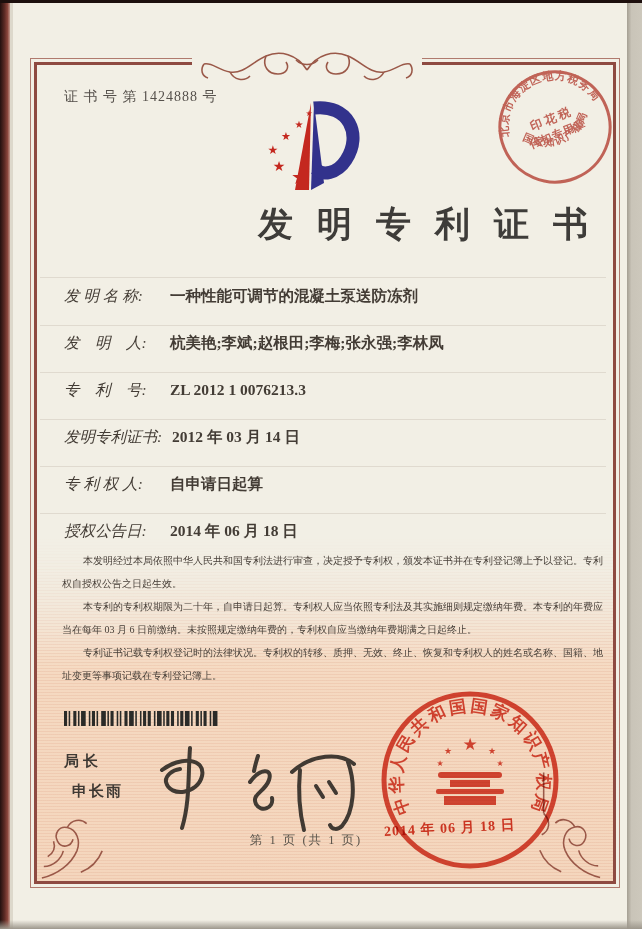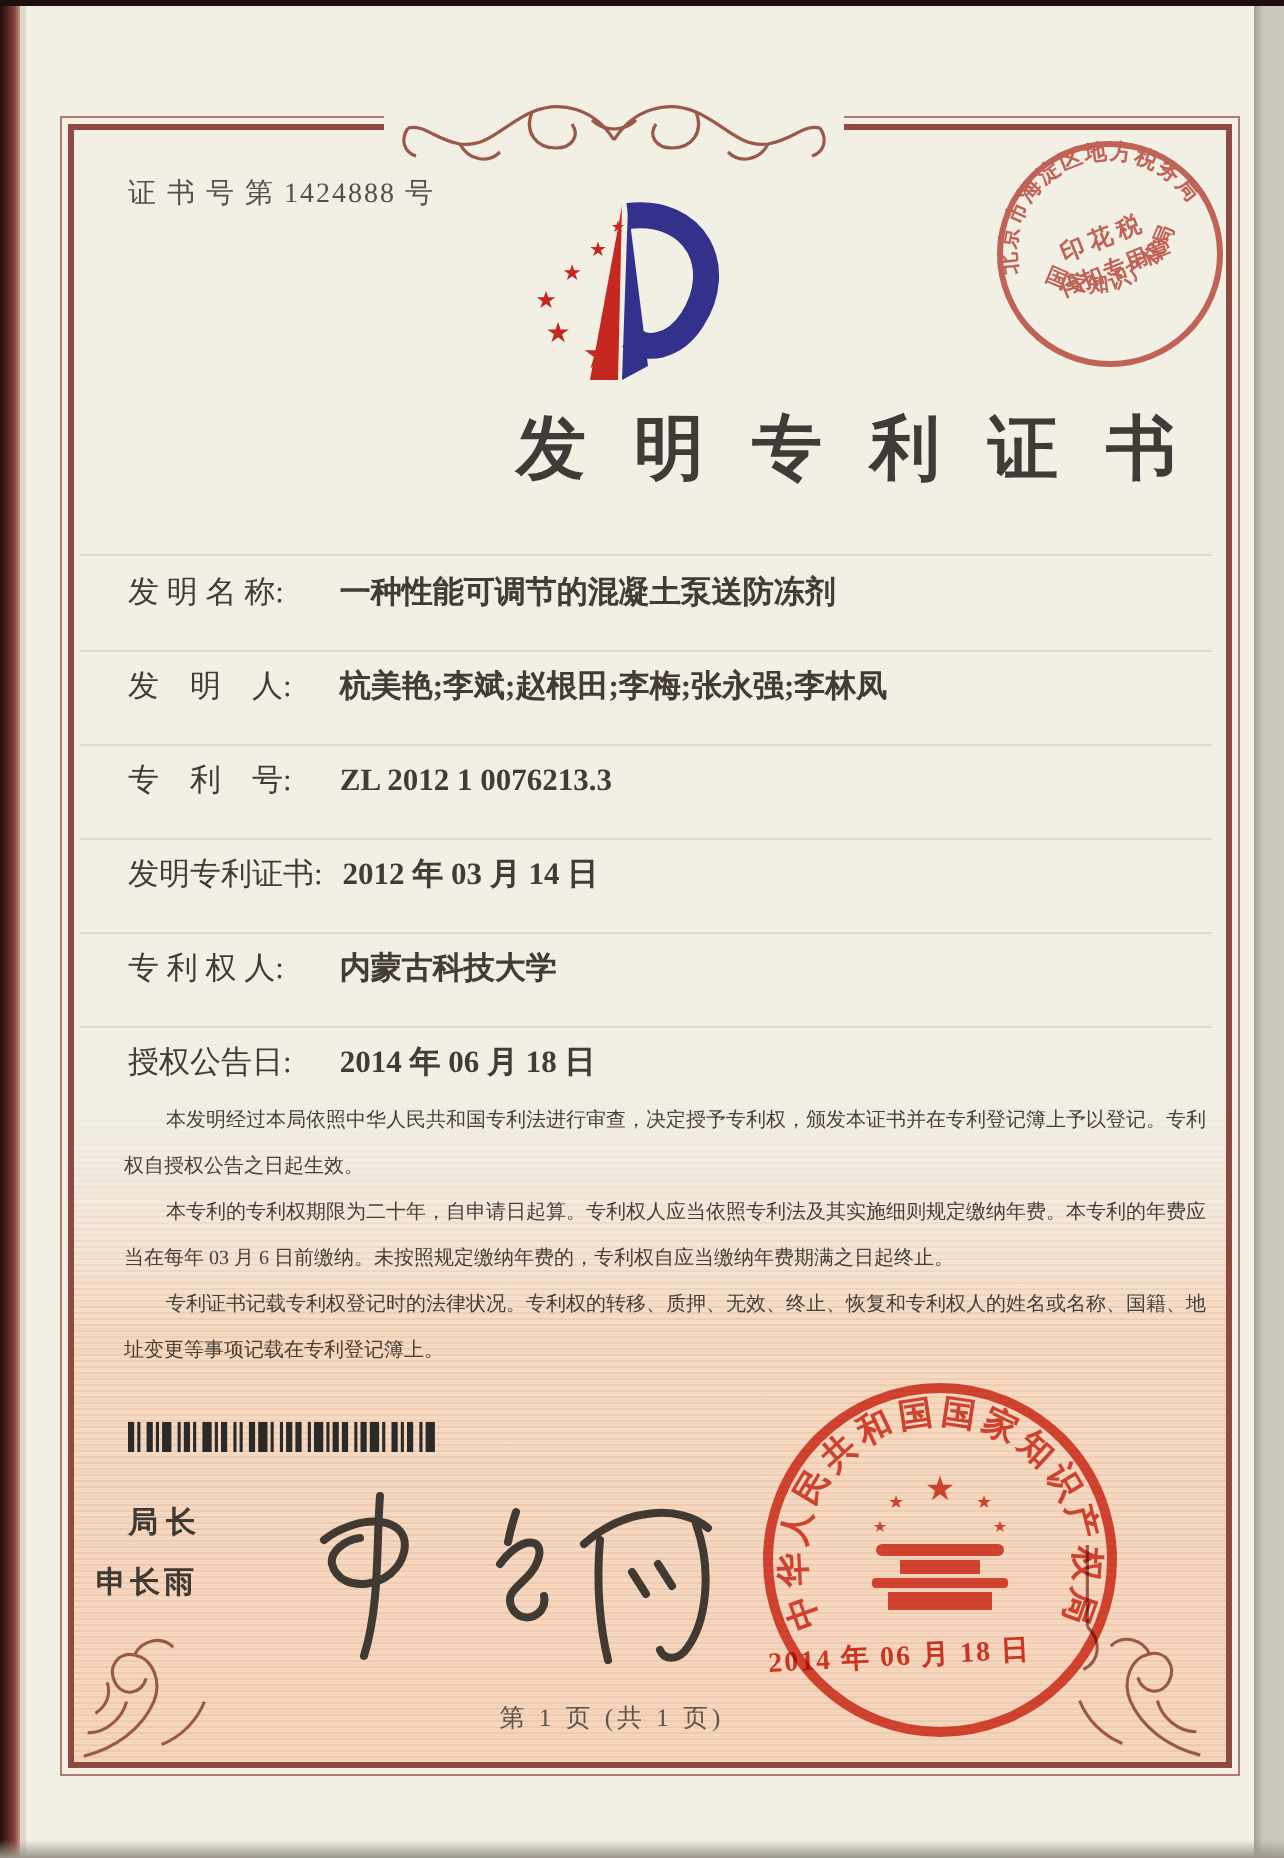--- a/index.html
+++ b/index.html
@@ -39,46 +39,46 @@
   .logo{position:absolute;left:250px;top:100px;z-index:5;}
 
   .title{
     position:absolute;left:0;top:201px;width:612px;text-align:right;
     font-size:35px;font-weight:bold;color:#3e3c39;
     letter-spacing:24px;text-indent:24px;z-index:5;
   }
 
   .fields{position:absolute;left:64px;top:286px;width:530px;z-index:5;}
   .field{height:47px;font-size:15.5px;color:#433c35;white-space:nowrap;}
-  .field .lbl{display:inline-block;min-width:96px;}
+  .field .lbl{display:inline-block;min-width:96px;font-style:italic;}
   .field .val{margin-left:6px;font-weight:bold;}
 
   .sep{position:absolute;left:40px;width:566px;height:1px;background:rgba(130,110,95,.16);z-index:4;}
 
   .legal{position:absolute;left:62px;top:549px;width:541px;font-size:10px;line-height:23px;color:#463e37;z-index:5;}
   .legal p{margin:0;text-indent:2.1em;text-align:justify;}
 
   .barcode{position:absolute;left:64px;top:711px;z-index:6;}
 
   .sig-title{position:absolute;left:64px;top:752px;font-size:15px;font-weight:600;color:#3f3a34;
     letter-spacing:4px;font-family:Liberation Serif, serif;z-index:6;}
-  .sig-name{position:absolute;left:48px;top:782px;font-size:15px;font-weight:600;color:#3f3a34;
+  .sig-name{position:absolute;left:72px;top:782px;font-size:15px;font-weight:600;color:#3f3a34;
     letter-spacing:2px;font-family:"Liberation Sans","DejaVu Sans",sans-serif;z-index:6;}
   .signature{position:absolute;left:132px;top:736px;z-index:6;}
 
   .seal{position:absolute;left:378px;top:688px;z-index:7;mix-blend-mode:multiply;opacity:.92;}
   .seal-date{
     position:absolute;left:384px;top:818px;width:190px;z-index:8;
     font-size:14px;font-weight:bold;color:#d6402e;letter-spacing:1px;
     transform:rotate(-3deg);mix-blend-mode:multiply;
   }
 
   .tax-stamp{position:absolute;left:496px;top:68px;transform:rotate(-22deg);opacity:.82;z-index:6;mix-blend-mode:multiply;}
 
-  .footer{position:absolute;left:0;top:851px;width:612px;text-align:center;
+  .footer{position:absolute;left:0;top:832px;width:612px;text-align:center;
     font-size:12.5px;color:#5a544b;letter-spacing:2px;z-index:6;}
 
   .ornament-top{position:absolute;left:192px;top:42px;z-index:3;}
   .ornament-bl{position:absolute;left:38px;top:810px;z-index:3;}
   .ornament-br{position:absolute;left:532px;top:770px;z-index:3;transform:scaleX(-1);}
 </style>
 </head>
 <body>
 
 <div class="page">
@@ -165,21 +165,21 @@
     <div class="field">
       <span class="lbl">专　利　号:</span>
       <span class="val">ZL 2012 1 0076213.3</span>
     </div>
     <div class="field">
       <span class="lbl">发明专利证书:</span>
       <span class="val">2012 年 03 月 14 日</span>
     </div>
     <div class="field">
       <span class="lbl">专 利 权 人:</span>
-      <span class="val">内蒙古科技大学</span>
+      <span class="val">自申请日起算</span>
     </div>
     <div class="field">
       <span class="lbl">授权公告日:</span>
       <span class="val">2014 年 06 月 18 日</span>
     </div>
   </div>
 
   <div class="legal">
     <p>本发明经过本局依照中华人民共和国专利法进行审查，决定授予专利权，颁发本证书并在专利登记簿上予以登记。专利权自授权公告之日起生效。</p>
     <p>本专利的专利权期限为二十年，自申请日起算。专利权人应当依照专利法及其实施细则规定缴纳年费。本专利的年费应当在每年 03 月 6 日前缴纳。未按照规定缴纳年费的，专利权自应当缴纳年费期满之日起终止。</p>

